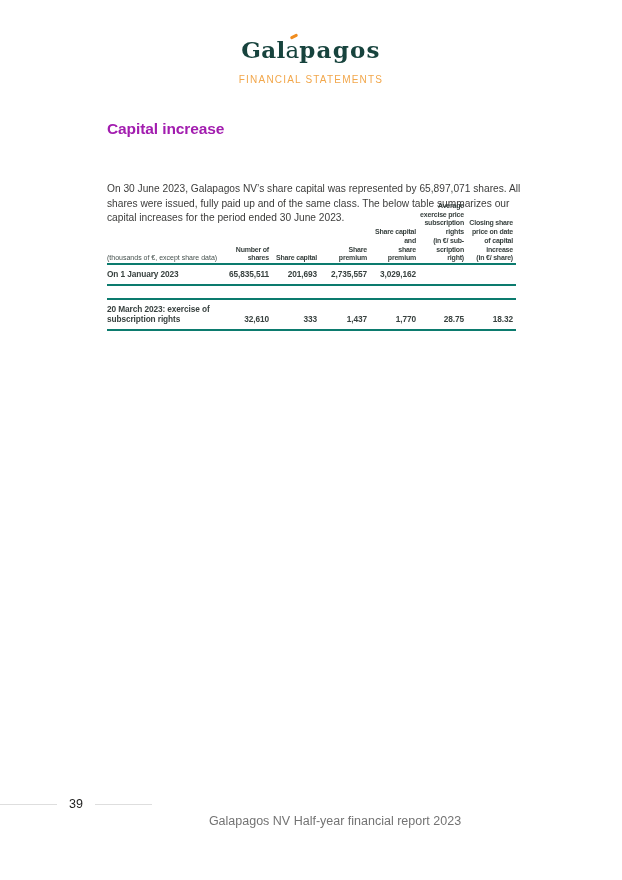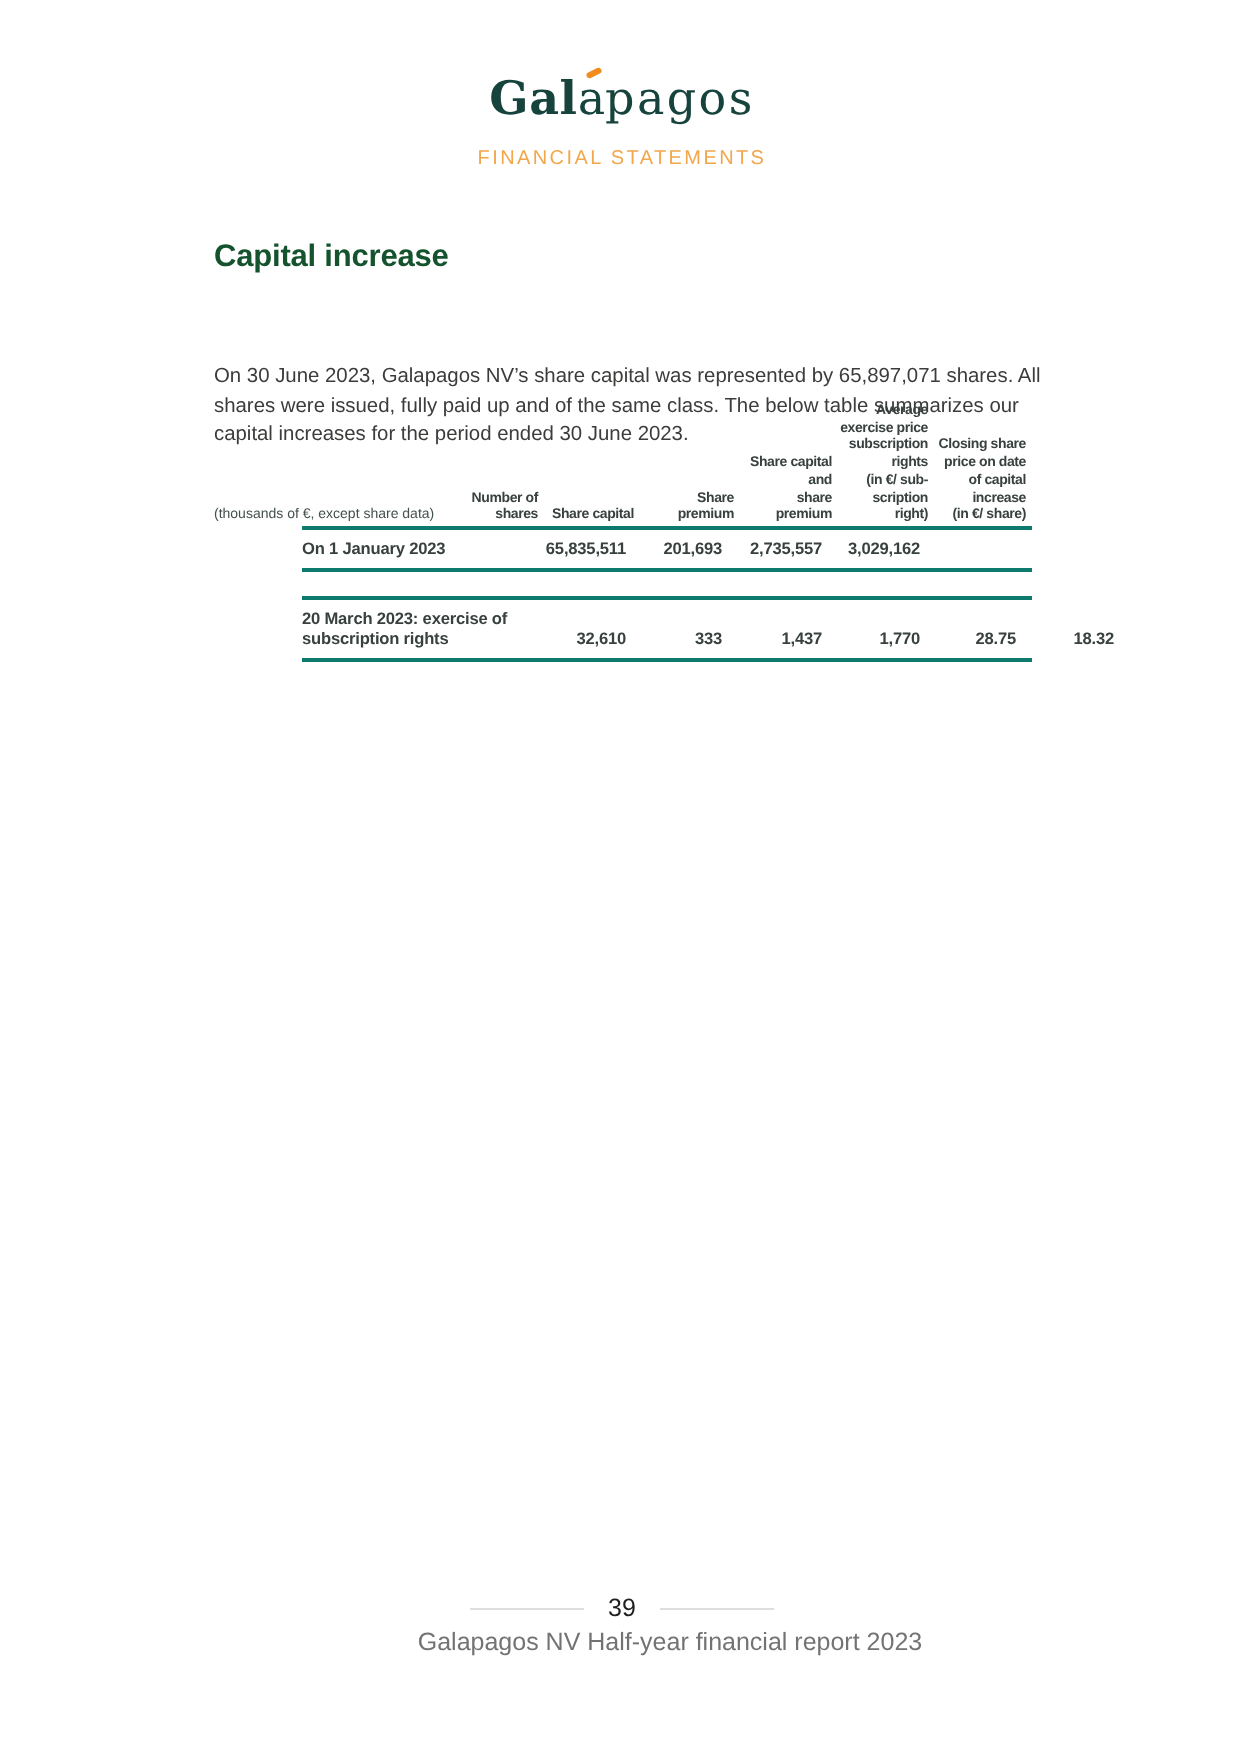--- a/index.html
+++ b/index.html
@@ -16,21 +16,21 @@
   .logo {
     position: absolute;
     top: 37px; left: 0; width: 100%;
     text-align: center;
     font-family: "DejaVu Serif", serif;
     font-size: 23px;
     color: #17433d;
     line-height: 26px;
   }
   .logo .lg-bold { font-weight: bold; letter-spacing: 0.3px; }
-  .logo .lg-rest { font-weight: normal; letter-spacing: 1.2px; }
+  .logo .lg-rest { font-weight: bold; letter-spacing: 1.2px; }
   .accent-wrap { position: relative; display: inline-block; font-weight: normal; }
   .accent-mark {
     position: absolute;
     top: -2px; left: 4px;
     width: 8px; height: 3px;
     background: #f08c1e;
     transform: rotate(-26deg);
     border-radius: 1.5px;
   }
   .subtitle {
@@ -41,21 +41,21 @@
     letter-spacing: 1.2px;
     color: #f2a74b;
   }
 
   
   .heading {
     position: absolute;
     left: 107px; top: 120px;
     font-size: 15.5px;
     font-weight: bold;
-    color: #14532d;
+    color: #a21caf;
     letter-spacing: -0.1px;
   }
   .paragraph {
     position: absolute;
     left: 107px; top: 146px;
     font-size: 10.2px;
     line-height: 14.6px;
     color: #3c3c3b;
     white-space: pre-line;
     margin-top: 36px;
@@ -87,40 +87,38 @@
     white-space: nowrap;
     letter-spacing: 0;
     color: #44504d;
   }
   .lastcol { padding-right: 3px; }
   .tgroup {
     border-top: 2px solid #0c7b6e;
     border-bottom: 2px solid #0c7b6e;
     padding: 4px 0 4px 0;
     margin-bottom: 12px;
-    margin-left: 44px;
   }
   .tgroup .trow { align-items: end; }
   .td {
     font-size: 8.3px;
     font-weight: bold;
     text-align: right;
     white-space: pre;
     letter-spacing: -0.1px;
     line-height: 10.5px;
   }
   .td.rowlabel { text-align: left; }
 
   
   .pageno {
     position: absolute;
     top: 797px; left: 0; width: 100%;
     display: flex;
     align-items: center;
-    justify-content: center;
     column-gap: 12px;
     font-size: 12.5px;
     color: #1f1f1e;
   }
   .pageno-rule { width: 57px; height: 1px; background: #dedede; }
   .report-title {
     position: absolute;
     top: 814px; left: 0; width: 100%;
     text-align: center;
     font-size: 12.5px;

